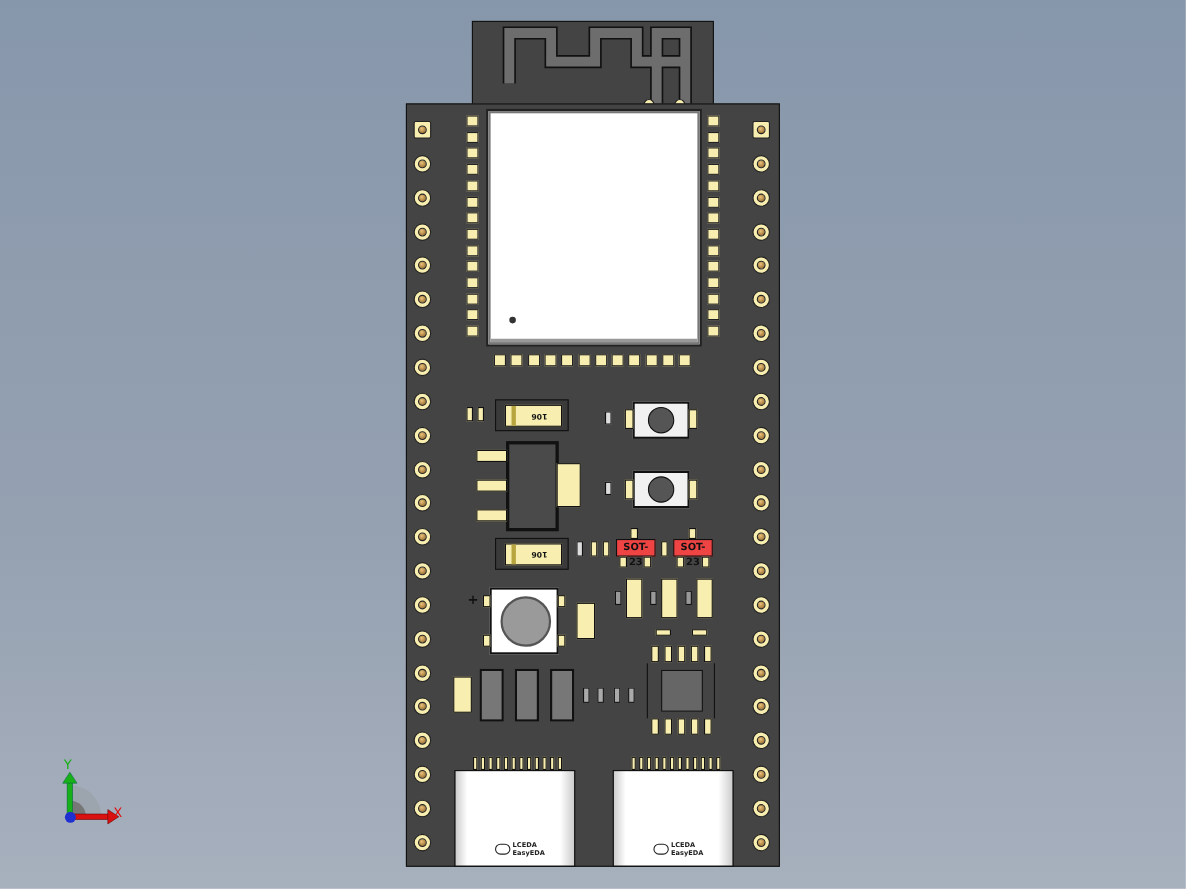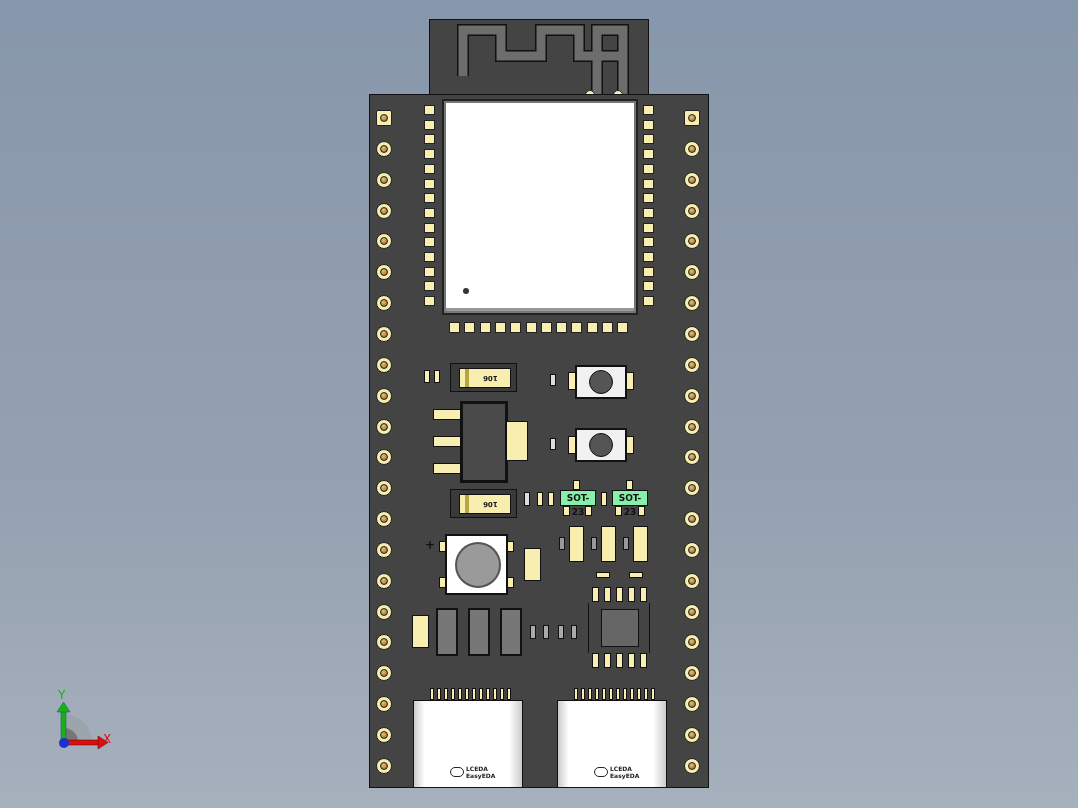--- a/index.html
+++ b/index.html
@@ -11,21 +11,21 @@
   .antenna-tab{left:429px;top:19px;width:220px;height:84px;background:#444;border:1px solid #111;box-sizing:border-box;}
   .shield{left:444px;top:101px;width:192px;height:212px;background:#fff;border:2px solid #777;box-sizing:border-box;box-shadow:inset 0 -3px 0 #999, 0 0 0 2px #222;}
   .pin{width:16px;height:16px;border-radius:50%;background:#f7eeb0;border:1px solid #222;box-sizing:border-box;}
   .pin::after{content:"";position:absolute;left:3px;top:3px;width:8px;height:8px;border-radius:50%;background:radial-gradient(circle at 40% 35%,#e8c27a,#8a5a20);border:1px solid #222;box-sizing:border-box;}
   .pin.square{border-radius:2px;}
   .pad{width:11px;height:10px;background:#f7eeb0;border:1px solid #222;box-sizing:border-box;}
   .smd{background:#f7eeb0;border:1px solid #111;box-sizing:border-box;}
   .dark{background:#555;border:1px solid #111;box-sizing:border-box;}
   .btn-body{width:52px;height:34px;background:#f1f1f1;border:2px solid #111;box-sizing:border-box;}
   .btn-cap{width:24px;height:24px;border-radius:50%;background:#555;border:1px solid #111;box-sizing:border-box;}
-  .sot-label{font-size:9px;color:#111;font-weight:bold;text-align:center;line-height:14px;background:#86efac;border:1px solid #111;box-sizing:border-box;}
+  .sot-label{font-size:9px;color:#111;font-weight:bold;text-align:center;line-height:14px;background:#ef4444;border:1px solid #111;box-sizing:border-box;}
   .cap-label{font-size:7px;color:#111;font-weight:bold;transform:rotate(180deg);}
   .usb{width:110px;height:100px;background:linear-gradient(90deg,#ccc 0%,#fff 10%,#fff 88%,#ccc 100%);border:1px solid #111;box-sizing:border-box;}
   .usb-logo{font-size:6px;color:#222;font-weight:bold;line-height:7px;}
   .axis{font-size:12px;}
 </style>
 </head>
 <body>
 
 <div class="abs antenna-tab">
   <svg width="220" height="84" style="position:absolute;left:-1px;top:-1px">

